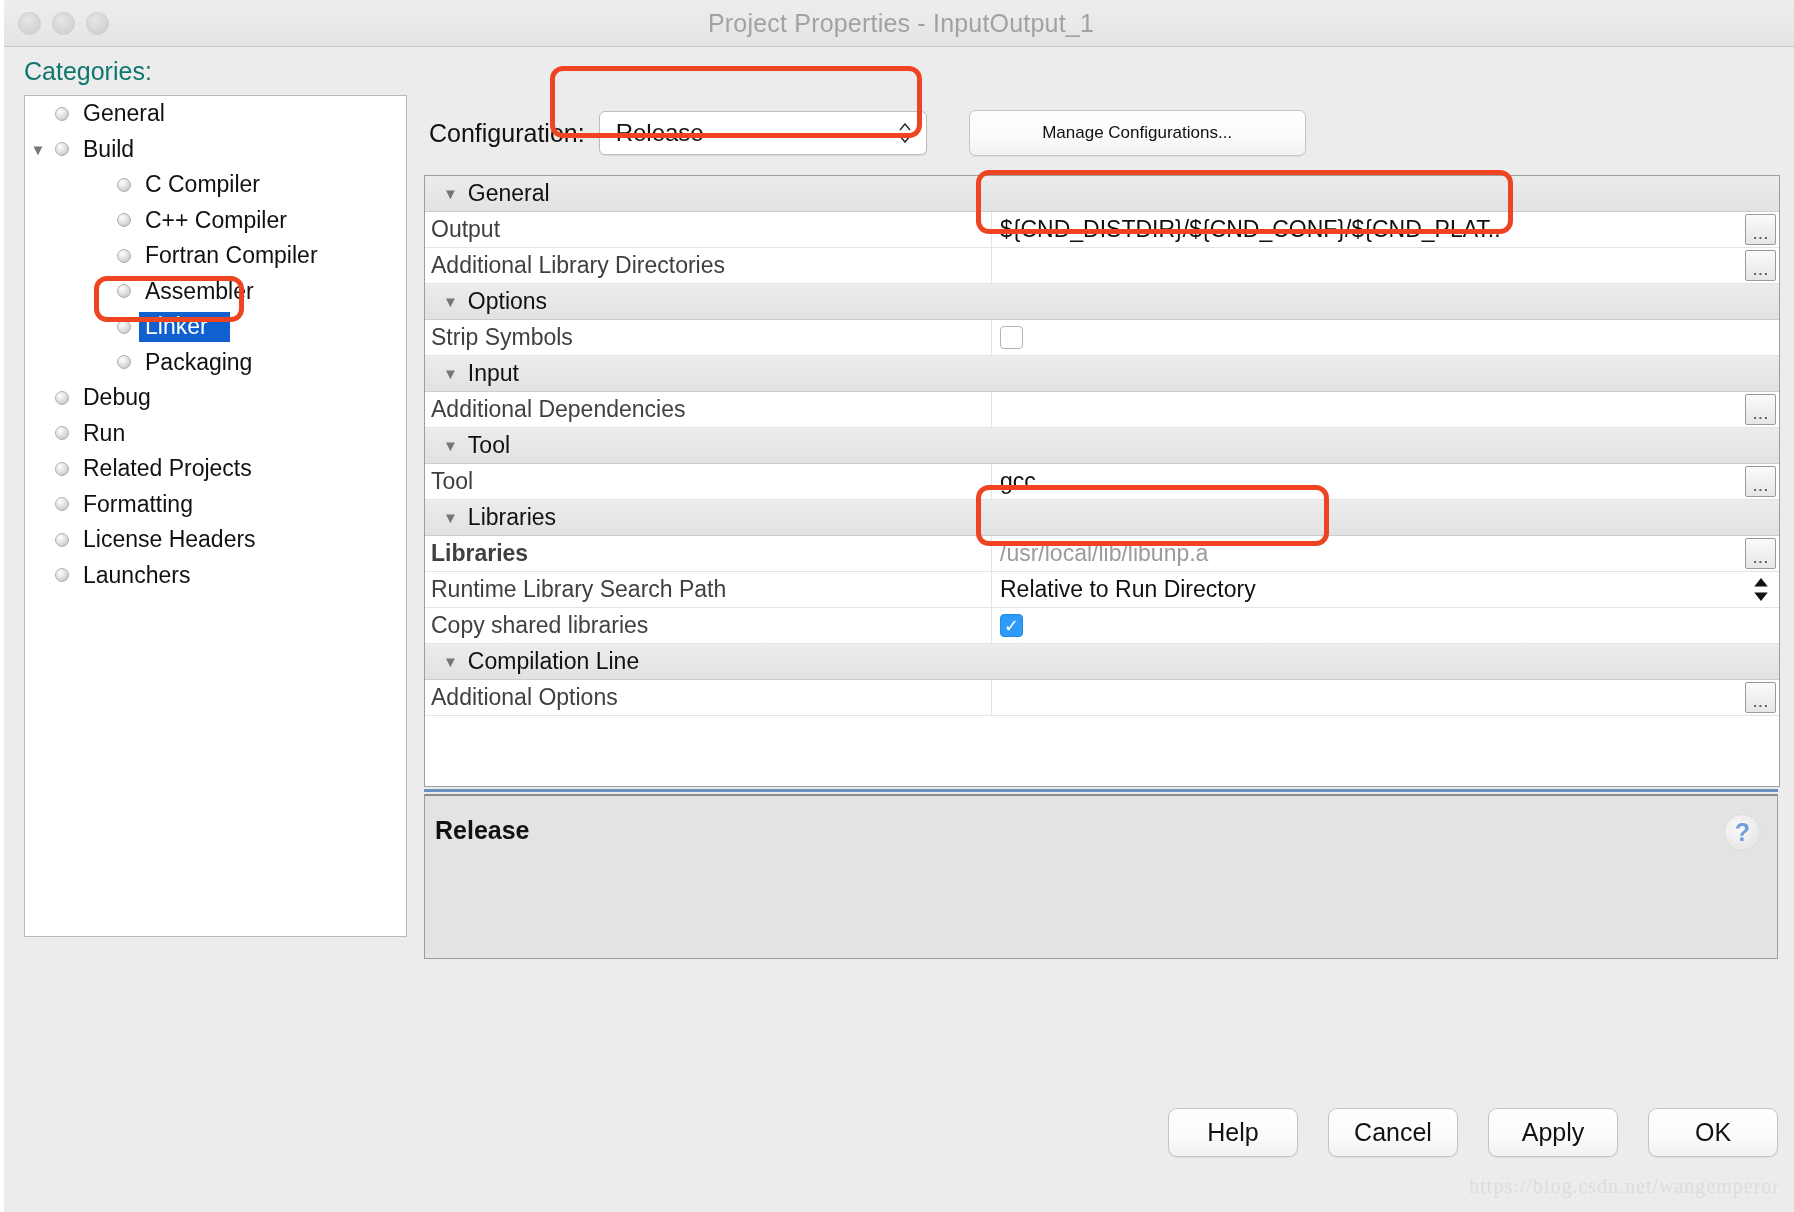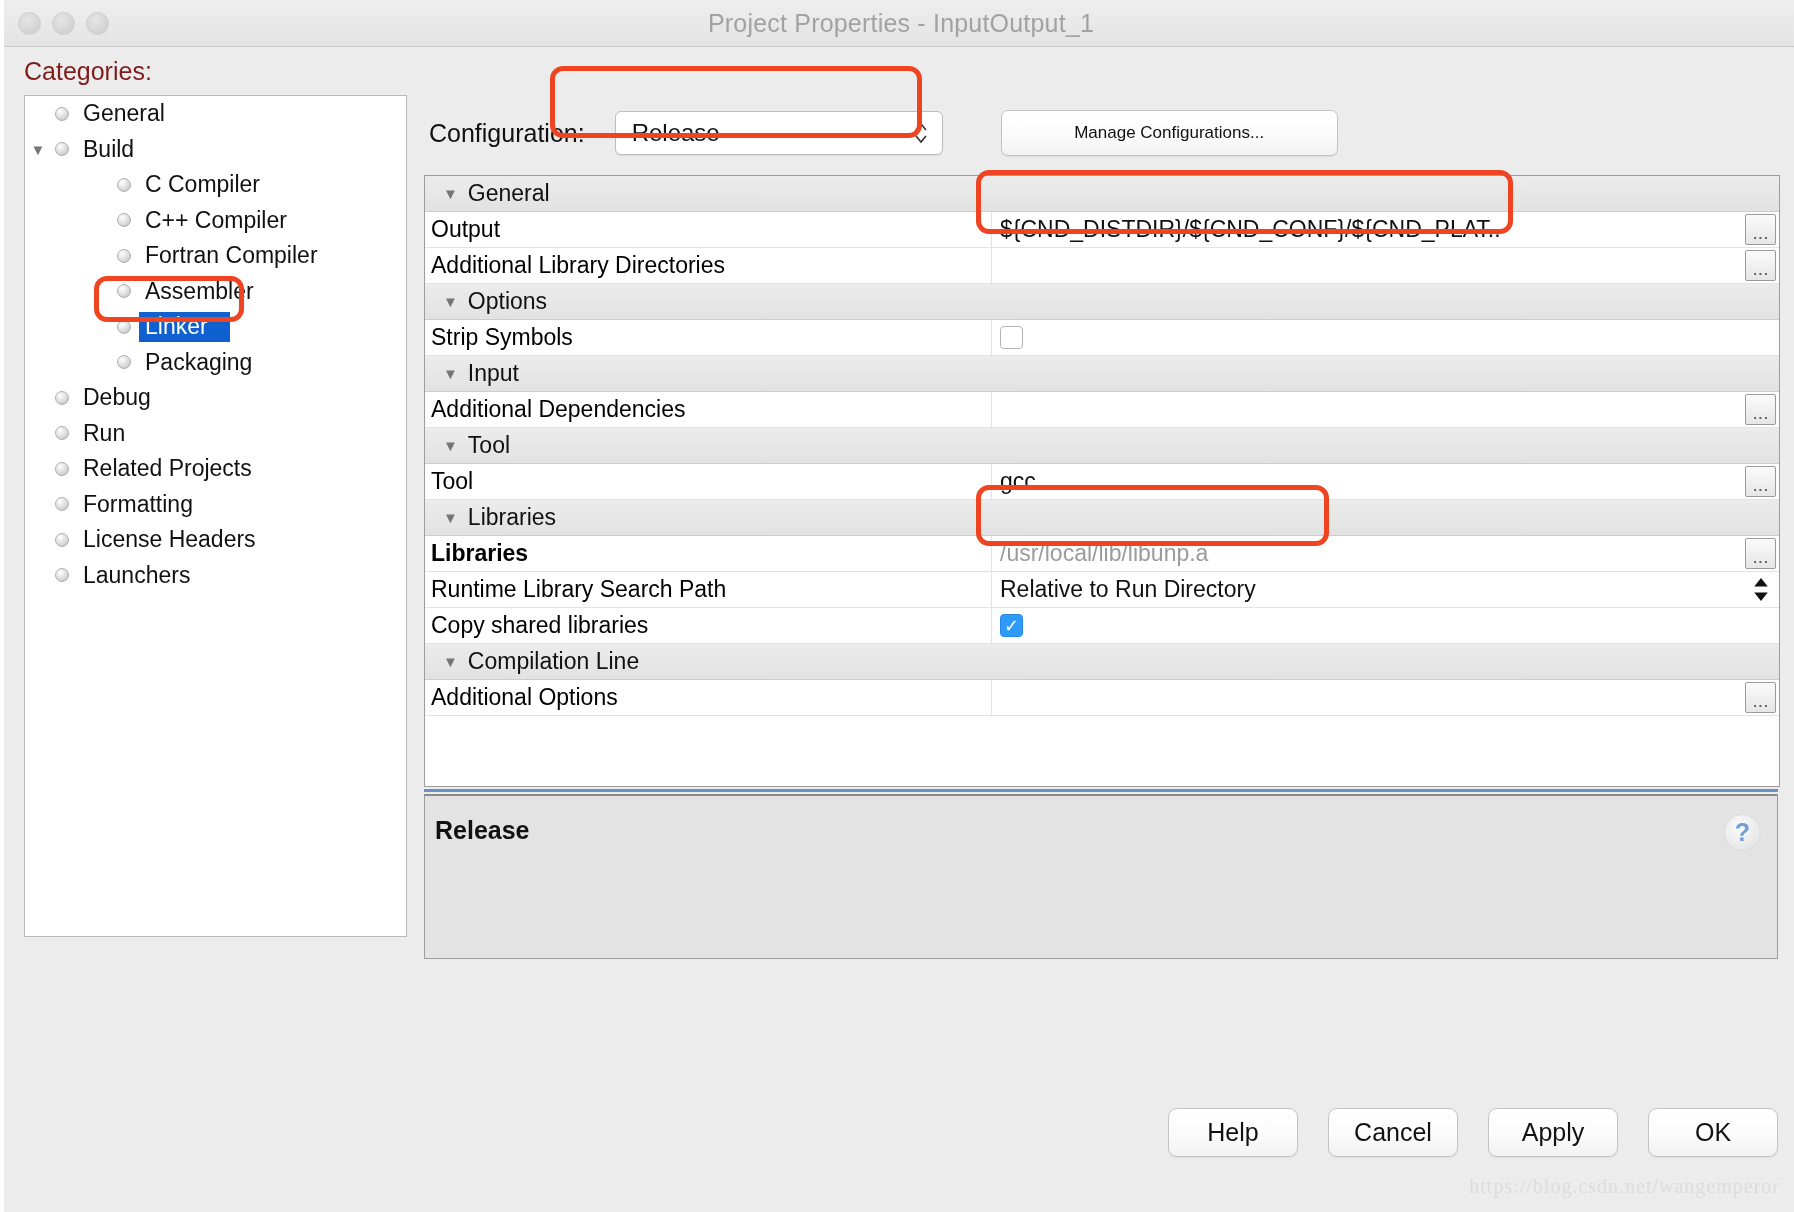--- a/index.html
+++ b/index.html
@@ -57,21 +57,21 @@
   
   .content {
     flex: 1;
     position: relative;
   }
 
   .categories-label {
     position: absolute;
     left: 20px; top: 10px;
     font-size: 25px;
-    color: #7f1d1d;
+    color: #0f766e;
   }
 
   .tree-panel {
     position: absolute;
     left: 20px; top: 48px;
     width: 381px; height: 840px;
     background: #ffffff;
     border: 1px solid #b9b9b9;
     overflow: hidden;
   }
@@ -128,21 +128,20 @@
     position: absolute;
     left: 420px; top: 60px;
     width: 1356px;
   }
   .conf-row {
     display: flex;
     align-items: center;
     height: 52px;
     margin-bottom: 16px;
     padding-left: 5px;
-    gap: 16px;
   }
   .conf-label {
     font-size: 25px;
     color: #111;
     margin-right: 14px;
   }
   .combo {
     width: 300px;
     height: 42px;
     background: #ffffff;
@@ -211,21 +210,21 @@
     color: #767676;
     font-size: 15px;
   }
   .pname {
     width: 560px;
     flex: none;
     display: flex;
     align-items: center;
     padding-left: 6px;
     font-size: 23px;
-    color: #000000;
+    color: #404040;
     border-right: 1px solid #e3e3e3;
     background: #fff;
   }
   .pname.bold { font-weight: bold; }
   .pval {
     flex: 1;
     display: flex;
     align-items: center;
     padding-left: 8px;
     font-size: 23px;

